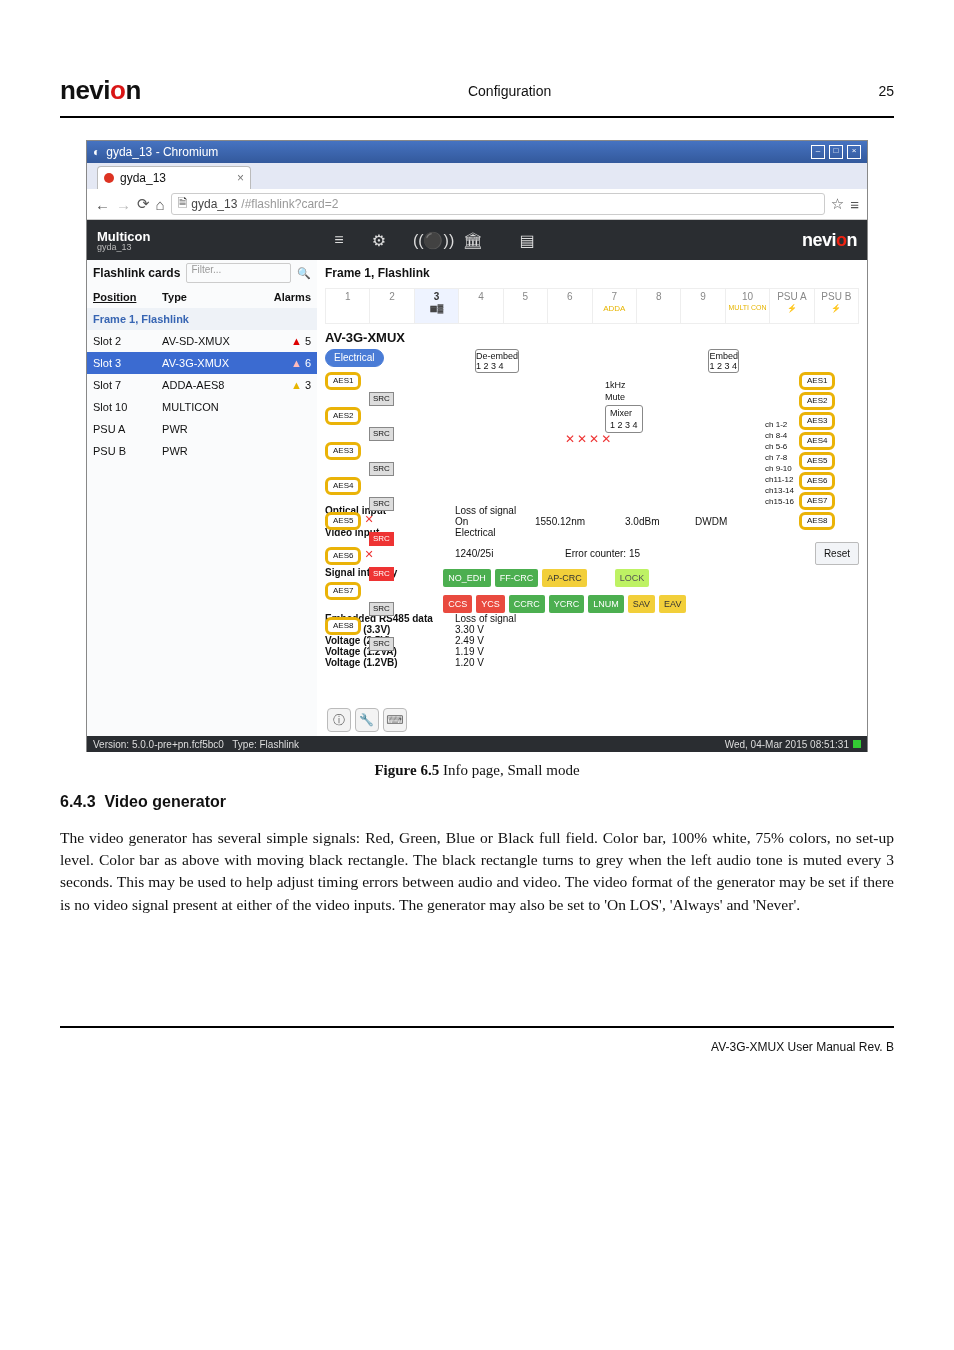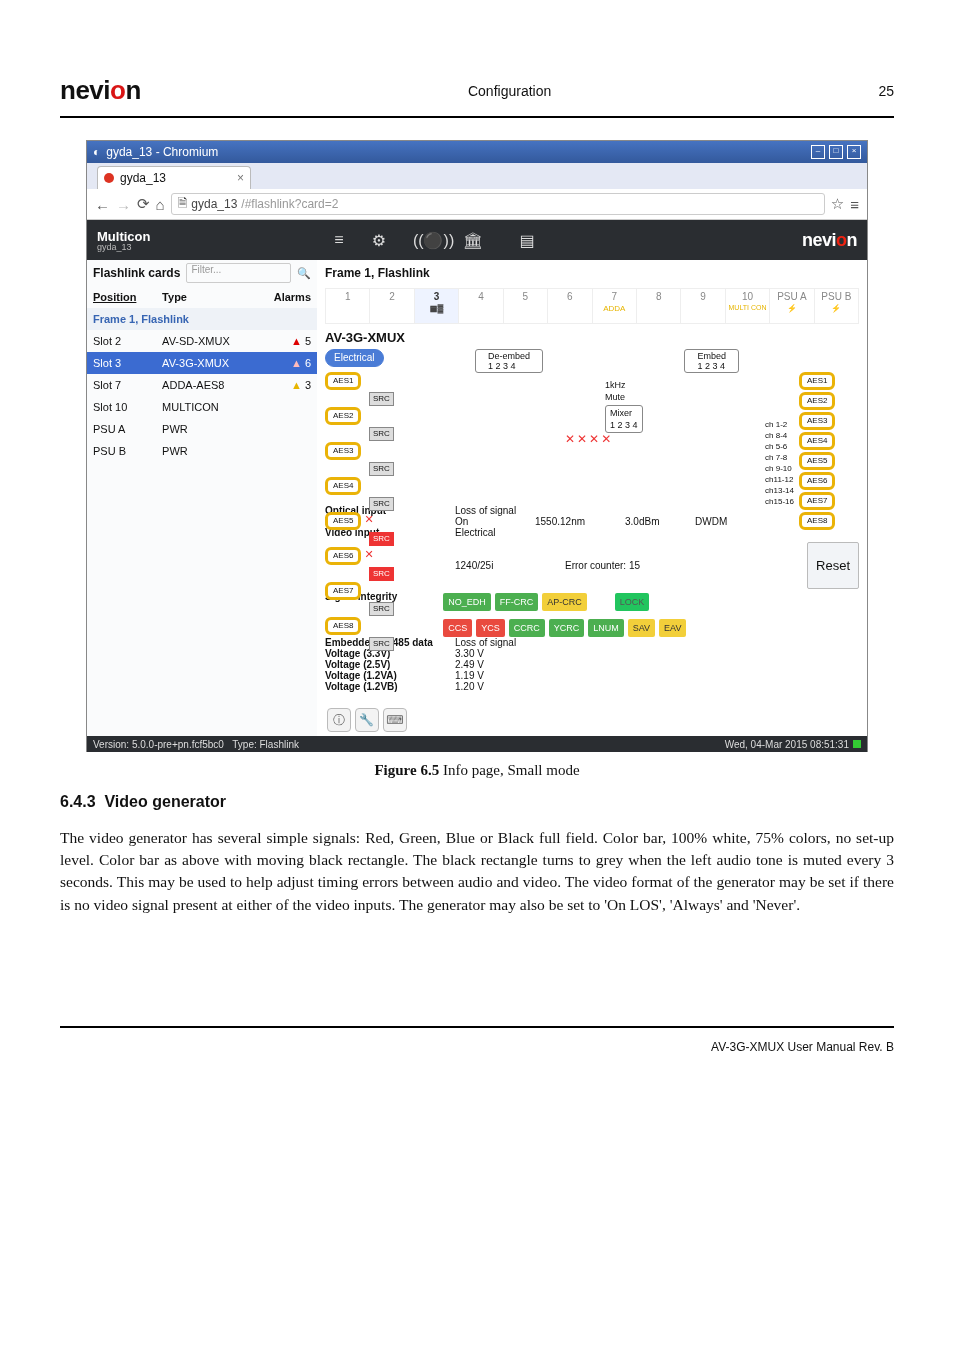--- a/index.html
+++ b/index.html
@@ -58,29 +58,29 @@
   .pill { display:inline-block; border:1px solid #333; border-radius:9px; padding:0 8px; height:16px; line-height:16px; font-size:10px; background:#fff; }
   .pill.sel { background:#4a7cd6; color:#fff; border-color:#4a7cd6; }
   .spill { display:inline-block; border:3px solid #eab308; border-radius:6px; padding:0 5px; height:12px; line-height:12px; font-size:8px; background:#fff; margin:1px 0; }
   .src { display:inline-block; border:1px solid #888; background:#ddd; padding:0 3px; height:12px; line-height:12px; font-size:8px;margin-left:44px; }
   .src.err { background:#e33; color:#fff; border-color:#e33; }
   .diagram { display:flex; gap:4px; margin-top:4px; height:150px; position:relative; }
   .d-left { width:60px; }
   .d-right { width:60px; position: absolute; right: 0px; top: 0px; }
   .d-chan { position:absolute; right:65px; top:70px; font-size:8px; line-height:11px; }
   .emb-row { position:absolute; top:0; left:150px; right:120px; display:flex; justify-content:space-between; font-size:9px; }
-  .emb-row .box { border:1px solid #888; border-radius:3px; padding:1px 12px; background:#fff; }
+  .emb-row .box { border:1px solid #888; border-radius:3px; padding:1px 0; background:#fff; }
   .inps { position:absolute; left:280px; top:30px; font-size:9px; line-height:12px; }
   .sig-row { display:flex; gap:4px; margin-top:2px; font-size:9px; align-items:center; flex-wrap:wrap; }
   .tag { padding:4px 5px; border-radius:2px; }
   .t-g { background:#4caf50; color:#fff; }
   .t-y { background:#f2cf3a; color:#333; }
-  .t-gray { background:#22c55e; color:#555;margin-left:24px; }
+  .t-gray { background:#bef264; color:#555;margin-left:24px; }
   .t-r { background:#e94a3f; color:#fff; }
-  .btn { border:1px solid #bbb; background:#f2f4f7; padding:15px 8px; border-radius:2px; font-size:13px; }
+  .btn { border:1px solid #bbb; background:#f2f4f7; padding:5px 8px; border-radius:2px; font-size:10px; }
   .fbar { position:absolute; left:10px; bottom:4px; display:flex; gap:4px; }
   .fbar .fic { width:22px; height:22px; border:1px solid #bbb; border-radius:4px; background:#f3f3f3; display:flex; align-items:center; justify-content:center; font-size:12px; color:#666; }
   .status-bar { background:#2a2d31; color:#ddd; font-size:10px; height:16px; display:flex; align-items:center; justify-content:space-between; padding:0 6px; }
   .status-bar .grn { width:8px; height:8px; background:#3c3; display:inline-block; margin-left:4px; }
   .caption { text-align:center; font-family: Georgia, serif; font-size:15px; margin:10px 0 14px; }
   .caption b { font-weight:700; }
   .sec-title { font-family: Arial, sans-serif; font-size:16px; font-weight:700; margin-bottom:12px; }
   .body-p { font-size:15.5px; line-height:1.45; text-align:justify; }
 </style>
 </head>

